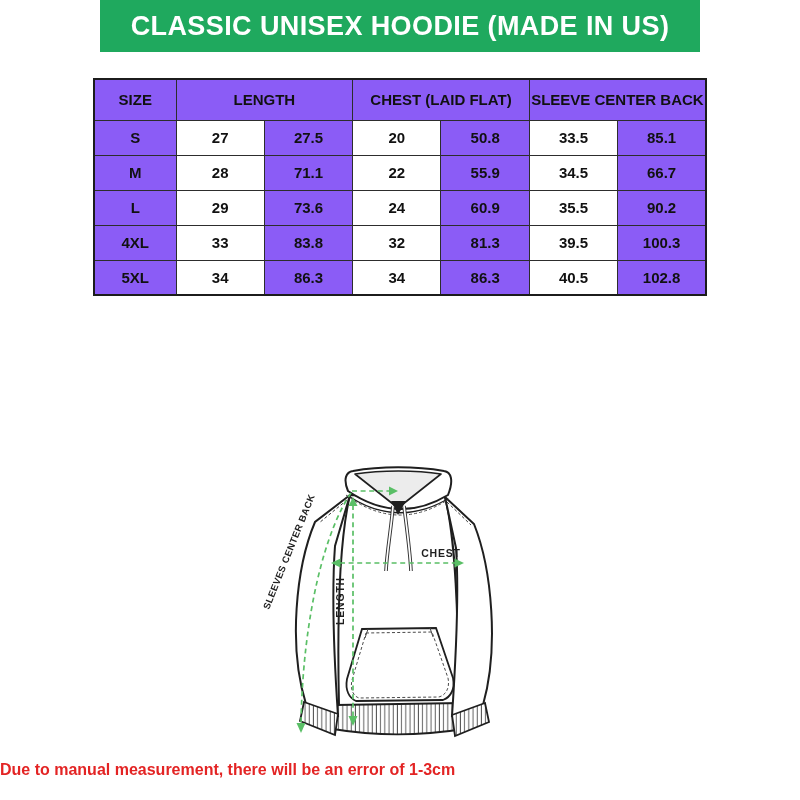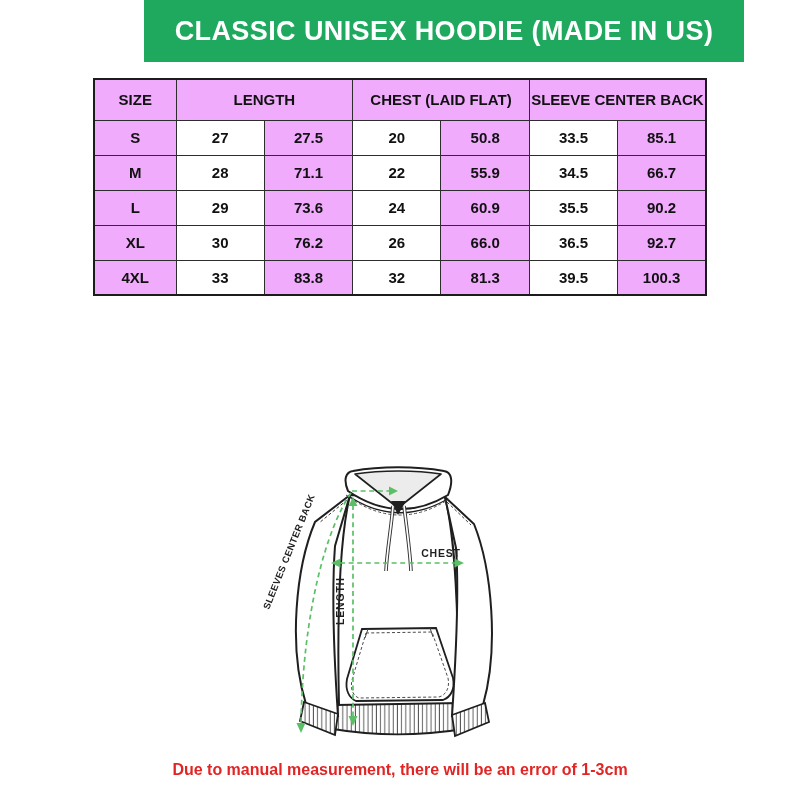--- a/index.html
+++ b/index.html
@@ -3,48 +3,48 @@
 <meta charset="utf-8">
 <style>
   html,body{margin:0;padding:0;background:#ffffff;}
   *{box-sizing:border-box;}
   .page{
     position:relative;width:800px;height:800px;background:#ffffff;
     font-family:"Liberation Sans", sans-serif;overflow:hidden;
   }
   
   .banner{
-    position:absolute;left:100px;top:0;width:600px;height:62px;
-    background:#1fa95e;display:flex;align-items:center;justify-content:center;margin-left:44px;
+    position:absolute;left:100px;top:0;width:600px;height:52px;
+    background:#1fa95e;display:flex;align-items:center;justify-content:center;
   }
   .banner-title{
     color:#ffffff;font-size:27px;font-weight:bold;letter-spacing:.4px;white-space:nowrap;
   }
   
   .size-table{
     position:absolute;left:93px;top:78px;width:614px;
     border-collapse:collapse;table-layout:fixed;
     border:2.5px solid #1c1c1c;
   }
   .size-table th,.size-table td{
     border:1.5px solid #2d2d2d;text-align:center;vertical-align:middle;
     font-weight:bold;font-size:15px;color:#111111;background:#ffffff;padding:0;
   }
-  .size-table .g{background:#f0abfc;}
+  .size-table .g{background:#8b5cf6;}
   tr.group-row{height:41px;}
   tr.unit-row{height:37px;}
   tr.data-row{height:35px;}
   
   .diagram{position:absolute;left:240px;top:445px;width:320px;height:320px;}
   .diag-label{
     font-family:"Liberation Sans", sans-serif;font-weight:bold;fill:#1f1f1f;
   }
   
   .footnote{
-    position:absolute;left:0;top:761px;width:800px;text-align:center;
+    position:absolute;left:0;top:761px;width:800px;
     color:#e32424;font-size:16px;font-weight:bold;
   }
 </style>
 </head>
 <body>
 
 <div class="page">
 
   <div class="banner">
     <div class="banner-title">CLASSIC UNISEX HOODIE (MADE IN US)</div>
@@ -88,36 +88,36 @@
     <tr class="data-row">
       <td class="g">L</td>
       <td>29</td>
       <td class="g">73.6</td>
       <td>24</td>
       <td class="g">60.9</td>
       <td>35.5</td>
       <td class="g">90.2</td>
     </tr>
     <tr class="data-row">
-      <td class="g">XL</td>
-      <td>30</td>
-      <td class="g">76.2</td>
-      <td>26</td>
-      <td class="g">66.0</td>
-      <td>36.5</td>
-      <td class="g">92.7</td>
-    </tr>
-    <tr class="data-row">
       <td class="g">4XL</td>
       <td>33</td>
       <td class="g">83.8</td>
       <td>32</td>
       <td class="g">81.3</td>
       <td>39.5</td>
       <td class="g">100.3</td>
+    </tr>
+    <tr class="data-row">
+      <td class="g">5XL</td>
+      <td>34</td>
+      <td class="g">86.3</td>
+      <td>34</td>
+      <td class="g">86.3</td>
+      <td>40.5</td>
+      <td class="g">102.8</td>
     </tr>
   </tbody>
     </table>
 
   <svg class="diagram" viewBox="0 0 320 320">
     <defs>
       <pattern id="rib" width="4.2" height="10" patternUnits="userSpaceOnUse">
         <path d="M2 0 V10" stroke="#4a4a4a" stroke-width="0.9"></path>
       </pattern>
     </defs>

